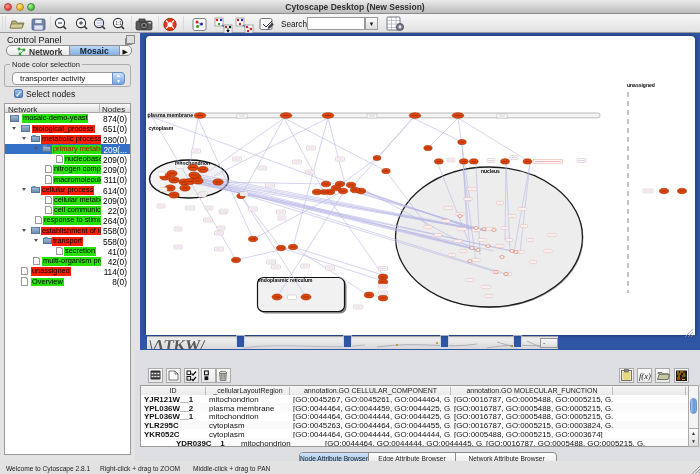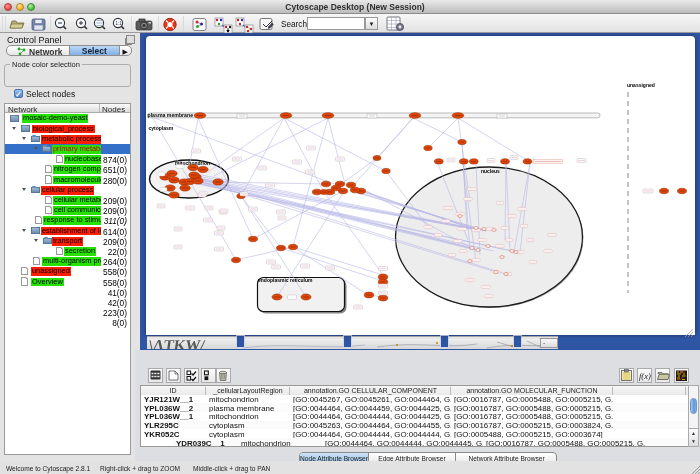--- a/index.html
+++ b/index.html
@@ -41,21 +41,21 @@
   background:linear-gradient(#9cc4ee,#5282c8); border:1px solid #4a74b4; color:#fff; font-size:8px; line-height:9px; text-align:center; font-weight:bold;}
 #chk-label { position:absolute; left:26px; top:56px; font-size:8.5px; color:#111; }
 #tree { position:absolute; left:4px; top:70px; width:127px; height:352px; background:#fff; border:1px solid #9a9a9a; overflow:hidden;}
 #tree-hdr { position:absolute; left:0; top:0; width:100%; height:9.4px;
   background:linear-gradient(#fbfbfb,#dcdcdc); border-bottom:1px solid #aaa; font-size:8px; color:#222;}
 #tree-hdr .h1 { position:absolute; left:3px; top:0.5px; }
 #tree-hdr .h2 { position:absolute; left:97px; top:0.5px; }
 #tree-hdr .hd { position:absolute; left:94px; top:0; width:1px; height:100%; background:#bbb; }
 .trow { position:absolute; left:0; width:100%; height:10.2px; }
 .tlabel { position:absolute; top:1px; font-size:7.4px; line-height:8.8px; padding:0 1px; white-space:nowrap; overflow:hidden; }
-.tcount { position:absolute; right:3px; top:0.8px; font-size:8.3px;margin-top:41px; }
+.tcount { position:absolute; right:3px; top:0.8px; font-size:8.3px; }
 .arr { position:absolute; top:3.2px; width:0; height:0; border-left:2.8px solid transparent;
   border-right:2.8px solid transparent; border-top:3.8px solid #555; }
 .fold { position:absolute; top:1.8px; width:9px; height:6.5px; background:linear-gradient(#9db8d2,#6e8cb0);
    border:1px solid #56769a;}
 .fold:before { content:""; position:absolute; left:0; top:-1.5px; width:4px; height:1.5px; background:#6e8cb0; border-radius:1px 1px 0 0;}
 .file { position:absolute; top:0.9px; width:6.5px; height:8.2px; background:#fff; border:1px solid #999;}
 .file:before { content:""; position:absolute; right:-1px; top:-1px; border-style:solid; border-width:0 2.5px 2.5px 0; border-color:transparent #e4e4e4 #999 transparent;}
 
 #mdi { position:absolute; left:140px; top:33px; width:560px; height:318px; background:#2f55a5; }
 #win { position:absolute; left:6px; top:3px; width:549px; height:299px; background:#fff;
@@ -179,32 +179,33 @@
       <rect x="1" y="1" width="13" height="13" rx="1" fill="#fff" stroke="#667" stroke-width="0.9"></rect>
       <path d="M1 4.5 h13 M1 8 h13 M1 11.5 h13 M5.5 1 v13 M10 1 v13" stroke="#99b" stroke-width="0.6"></path>
       <circle cx="14" cy="11" r="3.6" fill="#778" stroke="#334" stroke-width="0.6"></circle>
       <circle cx="14" cy="11" r="1.4" fill="#eee"></circle>
     </svg>
 </div>
 <div id="leftpanel">
 <div id="cp-title">Control Panel</div>
     <div id="cp-icon"></div>
 <div id="tabs">
-      <div id="tab-mosaic">Select</div>
+      <div id="tab-mosaic">Mosaic</div>
       <div id="tab-net-label">Network</div>
       <div id="tab-arrow">▶</div>
     </div>
 <svg class="abs" style="left:17px;top:14px;" width="9" height="9" viewBox="0 0 9 9">
       <circle cx="2" cy="2" r="1.4" fill="#2a2"></circle>
       <circle cx="7" cy="3" r="1.4" fill="#2a2"></circle>
       <circle cx="3" cy="7" r="1.4" fill="#2a2"></circle>
       <path d="M2 2 L7 3 L3 7" stroke="#2a2" stroke-width="0.7" fill="none"></path>
     </svg>
 <div id="groupbox"></div>
     <div id="gb-label">Node color selection</div>
+<div id="combo">transporter activity<div id="combo-btn">▲<br>▼</div></div>
 <div id="chk">✓</div>
     <div id="chk-label">Select nodes</div>
 <div id="tree">
 <div id="tree-hdr">
         <span class="h1">Network</span>
         <span class="hd"></span>
         <span class="h2">Nodes</span>
       </div>
 <div class="trow" style="top:9.4px;">
 <span class="fold" style="left:5px;"></span>
@@ -235,21 +236,21 @@
 <span class="tcount" style="color:#000;">209(0)</span>
 </div>
 <div class="trow" style="top:60.4px;">
 <span class="file" style="left:40px;"></span>
 <span class="tlabel" style="left:48px;max-width:48px;background:#27e200;color:#000;">nitrogen compo</span>
 <span class="tcount" style="color:#000;">209(0)</span>
 </div>
 <div class="trow" style="top:70.6px;">
 <span class="file" style="left:40px;"></span>
 <span class="tlabel" style="left:48px;max-width:48px;background:#27e200;color:#000;">macromolecule</span>
-<span class="tcount" style="color:#000;font-style:italic;">311(0)</span>
+<span class="tcount" style="color:#000;">311(0)</span>
 </div>
 <div class="trow" style="top:80.8px;">
 <span class="arr" style="left:17px;"></span>
 <span class="fold" style="left:26px;"></span>
 <span class="tlabel" style="left:36px;max-width:60px;background:#ff1f00;color:#000;">cellular process</span>
 <span class="tcount" style="color:#000;">614(0)</span>
 </div>
 <div class="trow" style="top:91.0px;">
 <span class="file" style="left:40px;"></span>
 <span class="tlabel" style="left:48px;max-width:48px;background:#27e200;color:#000;">cellular metabo</span>
@@ -283,21 +284,21 @@
 <span class="tcount" style="color:#000;">41(0)</span>
 </div>
 <div class="trow" style="top:152.2px;">
 <span class="file" style="left:28px;"></span>
 <span class="tlabel" style="left:37px;max-width:59px;background:#27e200;color:#000;">multi-organism pro</span>
 <span class="tcount" style="color:#000;">42(0)</span>
 </div>
 <div class="trow" style="top:162.4px;">
 <span class="file" style="left:16px;"></span>
 <span class="tlabel" style="left:26px;max-width:70px;background:#ff1f00;color:#000;">unassigned</span>
-<span class="tcount" style="color:#000;">223(0)</span>
+<span class="tcount" style="color:#000;">114(0)</span>
 </div>
 <div class="trow" style="top:172.6px;">
 <span class="file" style="left:16px;"></span>
 <span class="tlabel" style="left:26px;max-width:70px;background:#27e200;color:#000;">Overview</span>
 <span class="tcount" style="color:#000;">8(0)</span>
 </div>
 </div>
 </div>
 <div id="mdi">
 <div id="behind">

